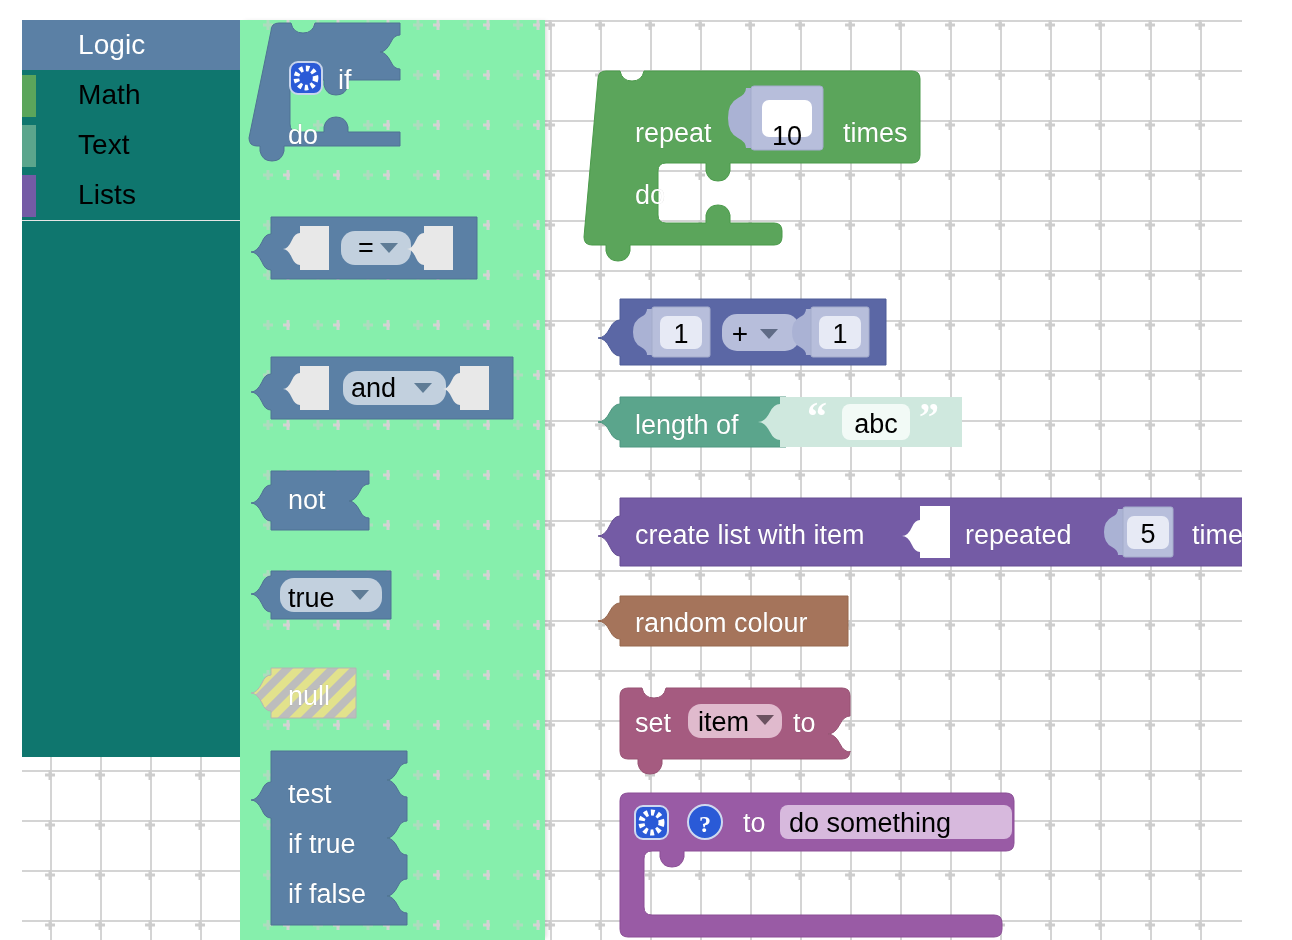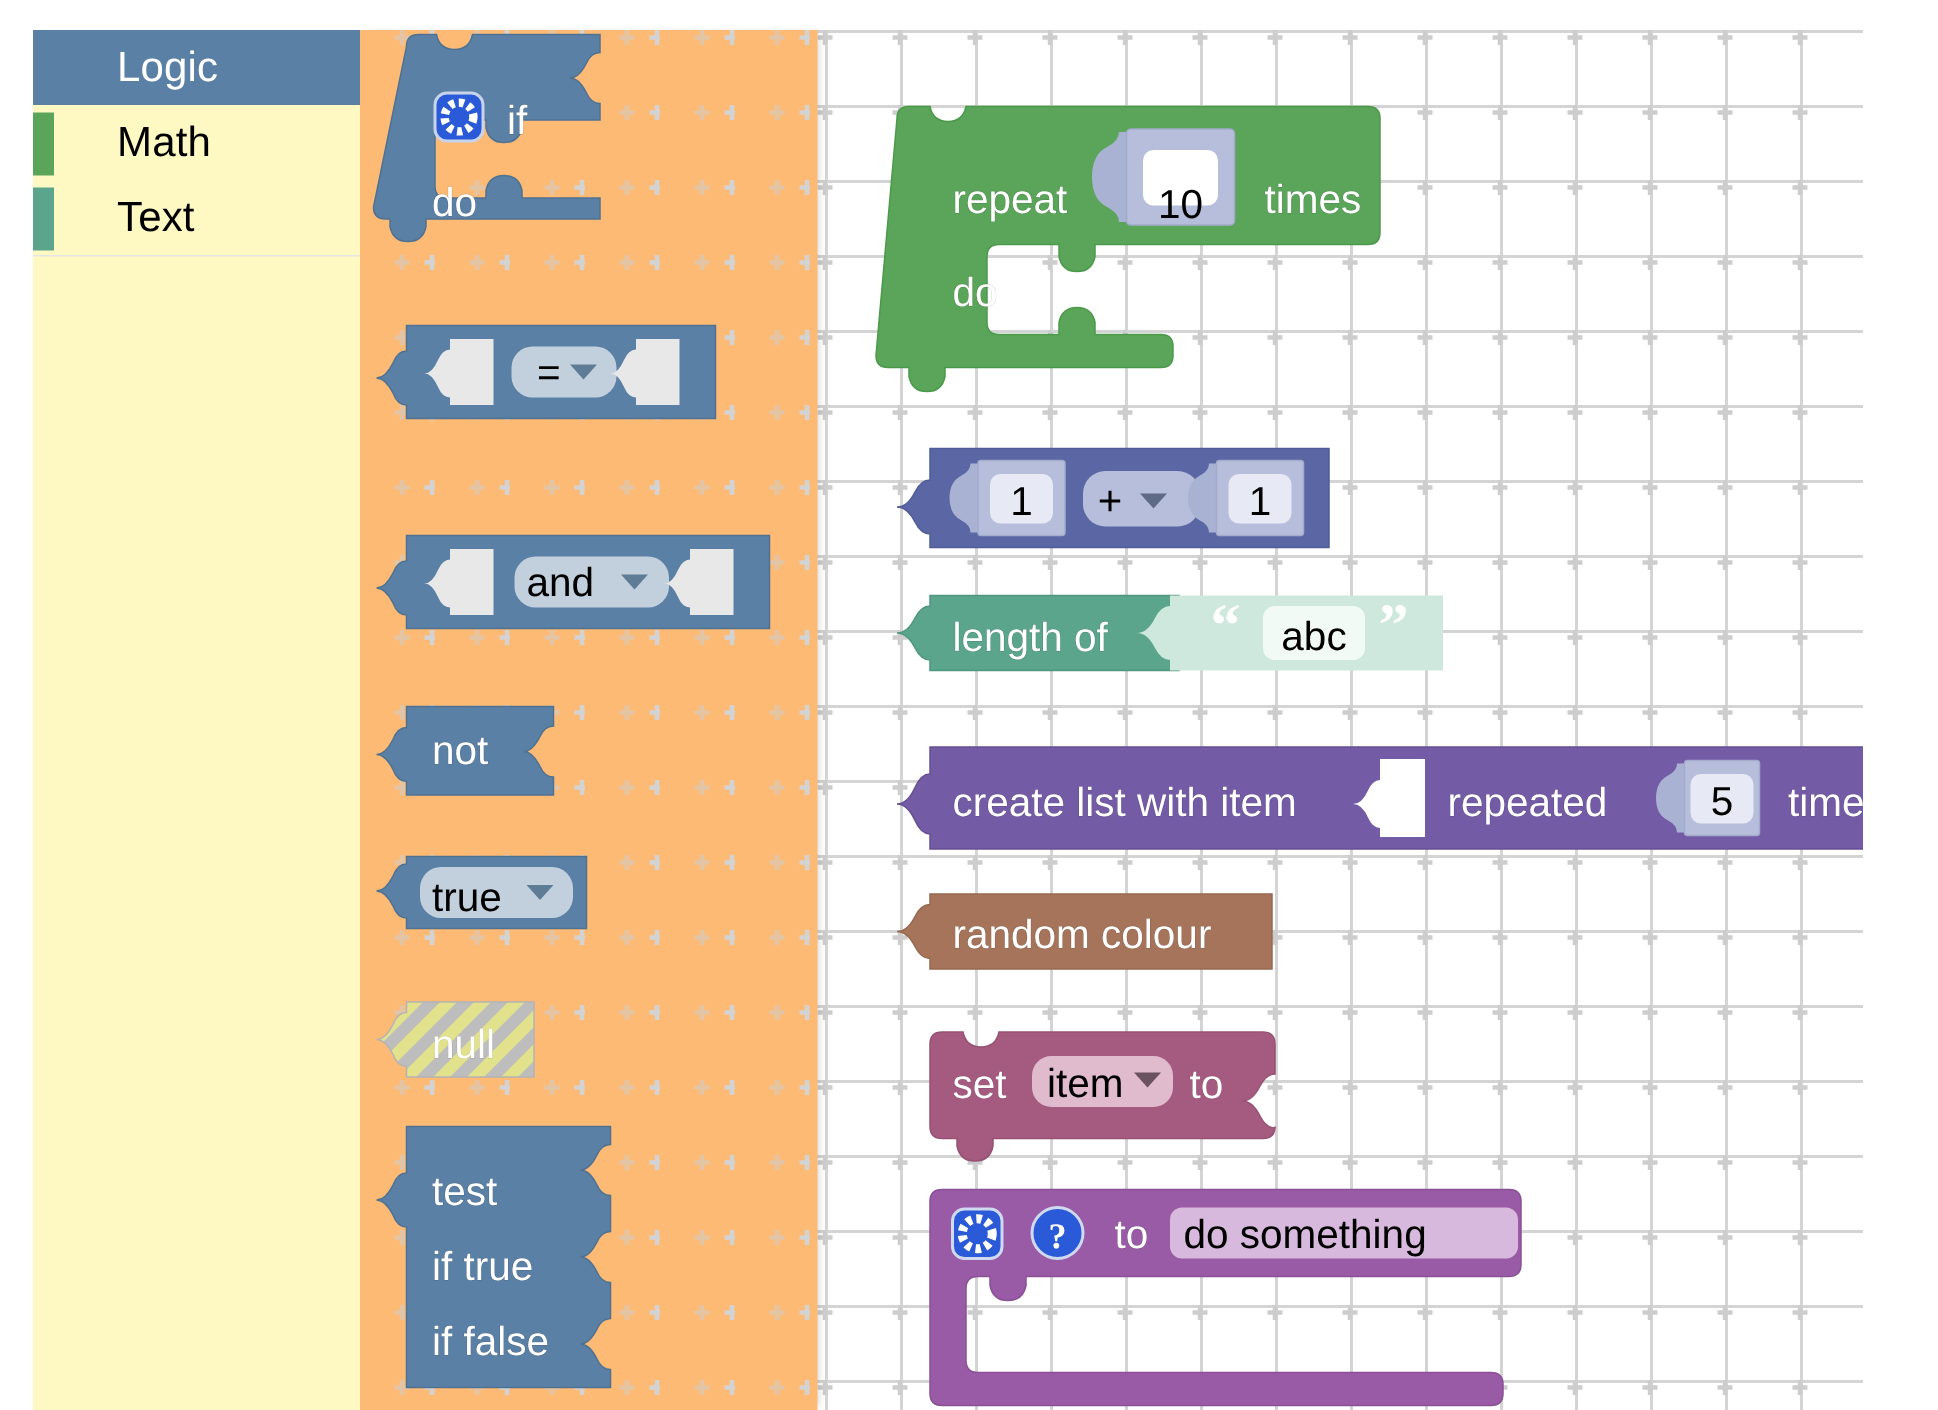--- a/index.html
+++ b/index.html
@@ -39,22 +39,22 @@
     position: absolute;
     inset: 0;
   }
 
   
   #toolbox {
     position: absolute;
     left: 22px;
     top: 20px;
     width: 218px;
-    height: 920px;
-    background: #fef9c3;
+    height: 737px;
+    background: #0f766e;
     z-index: 20;
   }
   .tb-row {
     position: relative;
     height: 50px;
     display: flex;
     align-items: center;
     cursor: pointer;
   }
   .tb-row.selected {
@@ -82,21 +82,21 @@
     border-top: 1px solid #e6e6e6;
   }
 
   
   #flyout {
     position: absolute;
     left: 240px;
     top: 20px;
     width: 305px;
     height: 920px;
-    background: #fdba74;
+    background: #86efac;
     z-index: 15;
     box-shadow: 3px 0 5px -2px rgba(0,0,0,0.18);
     overflow: hidden;
   }
   #flyout-grid {
     position: absolute;
     inset: 0;
   }
 
   svg { display: block; }
@@ -301,16 +301,20 @@
       <span class="tb-label">Logic</span>
     </div>
     <div class="tb-row">
       <span class="tb-swatch" style="background:#5ba55b"></span>
       <span class="tb-label">Math</span>
     </div>
     <div class="tb-row">
       <span class="tb-swatch" style="background:#5ba58c"></span>
       <span class="tb-label">Text</span>
     </div>
+    <div class="tb-row">
+      <span class="tb-swatch" style="background:#745ba5"></span>
+      <span class="tb-label">Lists</span>
+    </div>
     <div class="tb-sep"></div>
   </div>
 
 </div>
 
 </body></html>

